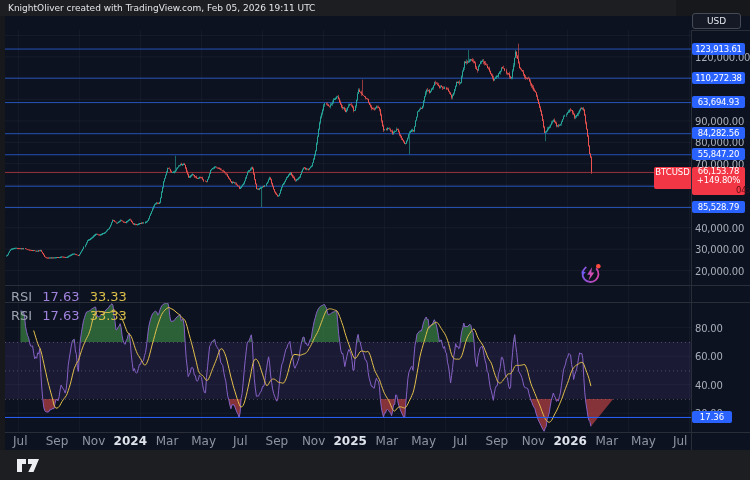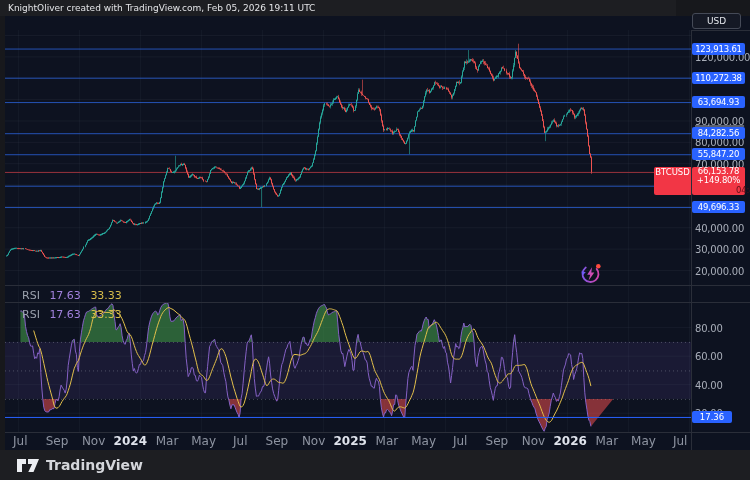--- a/index.html
+++ b/index.html
@@ -6,30 +6,30 @@
   #stage{position:relative;width:750px;height:480px;overflow:hidden;background:#17181c;}
   #topbar{position:absolute;left:0;top:0;width:676px;height:16px;background:#1d1e22;}
   #attribution{position:absolute;left:8px;top:0;height:16px;line-height:16px;font-size:9px;color:#e3e4e7;white-space:nowrap;}
   #widget{position:absolute;left:5px;top:16px;width:745px;height:434px;background:#0d1220;}
   #chart-svg{position:absolute;left:0;top:0;}
   #legend{position:absolute;left:11px;top:18px;font-size:9.5px;white-space:nowrap;}
   .sym{color:#d6dae2}
   .olab{color:#7e8494;margin-left:6px}
   .oval{color:#f23645}
   .chg{color:#f23645;margin-left:6px}
-  .rsi-legend{position:absolute;left:22px;font-size:11px;white-space:nowrap;}
+  .rsi-legend{position:absolute;left:11px;font-size:13px;white-space:nowrap;}
   .rsiname{color:#9ba1ad}
   .rsiv{color:#a182dd;margin-left:6px}
   .rsim{color:#d9be4a;margin-left:6px}
   .ptick{position:absolute;left:695px;transform:translateY(-50%);font-size:10px;color:#a9aeb9;letter-spacing:-0.2px;white-space:nowrap;}
   .plabel{position:absolute;left:692px;width:53px;height:12px;transform:translateY(-50%);background:#2962ff;color:#fff;font-size:8.5px;line-height:12px;text-align:center;border-radius:2px;letter-spacing:-0.2px;}
   .tlabel{position:absolute;top:441px;transform:translate(-50%,-50%);font-size:12px;color:#8e94a1;white-space:nowrap;}
   .tlabel.year{color:#dfe3ec;font-weight:600;}
   #usd-btn{position:absolute;left:692px;top:13px;width:49px;height:16px;border:1px solid #454a57;border-radius:3px;background:#151925;color:#e4e7ed;font-size:9px;line-height:14px;text-align:center;box-sizing:border-box;cursor:pointer;}
-  #btcusd-tag{position:absolute;left:654px;top:167px;width:37px;height:28px;background:#f23645;color:#fff;font-size:8.5px;line-height:11px;text-align:center;border-radius:2px 0 0 2px;}
+  #btcusd-tag{position:absolute;left:654px;top:167px;width:37px;height:22px;background:#f23645;color:#fff;font-size:8.5px;line-height:11px;text-align:center;border-radius:2px 0 0 2px;}
   #last-label{position:absolute;left:692px;top:167px;width:53px;height:28px;background:#f23645;border-radius:2px;color:#fff;font-size:8.5px;text-align:center;letter-spacing:-0.2px;}
   #last-label .row{height:9.3px;line-height:9.3px;}
   #last-label .cd{color:#5d1017;padding-left:44px;}
   #rsi-last{position:absolute;left:692px;top:411px;width:40px;height:12px;background:#2962ff;color:#fff;font-size:8.5px;line-height:12px;text-align:center;border-radius:2px;}
   #footer{position:absolute;left:0;top:450px;width:750px;height:30px;background:#1d1e22;}
   #brand{position:absolute;left:46px;top:450px;height:30px;line-height:30px;font-size:14px;font-weight:700;color:#d4d6db;}
   #tv-logo{position:absolute;left:16px;top:457px;cursor:pointer;}
   #sparkle{position:absolute;left:578px;top:260px;width:26px;height:26px;cursor:pointer;}
   .hit{position:absolute;}
 </style>
@@ -137,37 +137,37 @@
     <span class="rsim">33.33</span>
   </div>
   <div class="rsi-legend" style="top:308px;">
     <span class="rsiname">RSI</span>
     <span class="rsiv">17.63</span>
     <span class="rsim">33.33</span>
   </div>
 
   <div id="labels">
       <div class="ptick" style="top:56.9px;">120,000.00</div>
-      <div class="ptick" style="top:121.0px;text-decoration:underline;">90,000.00</div>
+      <div class="ptick" style="top:121.0px;">90,000.00</div>
       <div class="ptick" style="top:142.3px;">80,000.00</div>
       <div class="ptick" style="top:163.7px;">70,000.00</div>
       <div class="ptick" style="top:227.8px;">40,000.00</div>
       <div class="ptick" style="top:249.1px;">30,000.00</div>
       <div class="ptick" style="top:270.5px;">20,000.00</div>
       <div class="rtick ptick" style="top:327.7px;">80.00</div>
       <div class="rtick ptick" style="top:356.2px;">60.00</div>
       <div class="rtick ptick" style="top:384.7px;">40.00</div>
       <div class="rtick ptick" style="top:413.2px;">20.00</div>
       <div class="plabel" style="top:48.6px;">123,913.61</div>
       <div class="plabel" style="top:77.7px;">110,272.38</div>
       <div class="plabel" style="top:102.1px;">63,694.93</div>
       <div class="plabel" style="top:133.2px;">84,282.56</div>
       <div class="plabel" style="top:154.2px;">55,847.20</div>
       <div class="plabel" style="top:185.7px;">59,694.22</div>
-      <div class="plabel" style="top:207.1px;">49,696.33</div>
+      <div class="plabel" style="top:207.1px;">85,528.79</div>
       <div class="tlabel" style="left:20.3px;">Jul</div>
       <div class="tlabel" style="left:57.0px;">Sep</div>
       <div class="tlabel" style="left:93.6px;">Nov</div>
       <div class="tlabel year" style="left:130.3px;">2024</div>
       <div class="tlabel" style="left:167.0px;">Mar</div>
       <div class="tlabel" style="left:203.6px;">May</div>
       <div class="tlabel" style="left:240.3px;">Jul</div>
       <div class="tlabel" style="left:276.9px;">Sep</div>
       <div class="tlabel" style="left:313.6px;">Nov</div>
       <div class="tlabel year" style="left:350.2px;">2025</div>
@@ -212,15 +212,14 @@
     </svg>
   </div>
 
   <div id="footer"></div>
   <div id="tv-logo">
     <svg width="26" height="17" viewBox="0 0 26 17">
       <path d="M1 2h9v5H6v8H1z" fill="#eceef2"></path>
       <path d="M12 2h11l-5.5 13h-5.2l3.8-8H12z" fill="#eceef2"></path>
     </svg>
   </div>
-  <div id="brand">TradingView</div>
 
 </div>
 
 </body></html>

